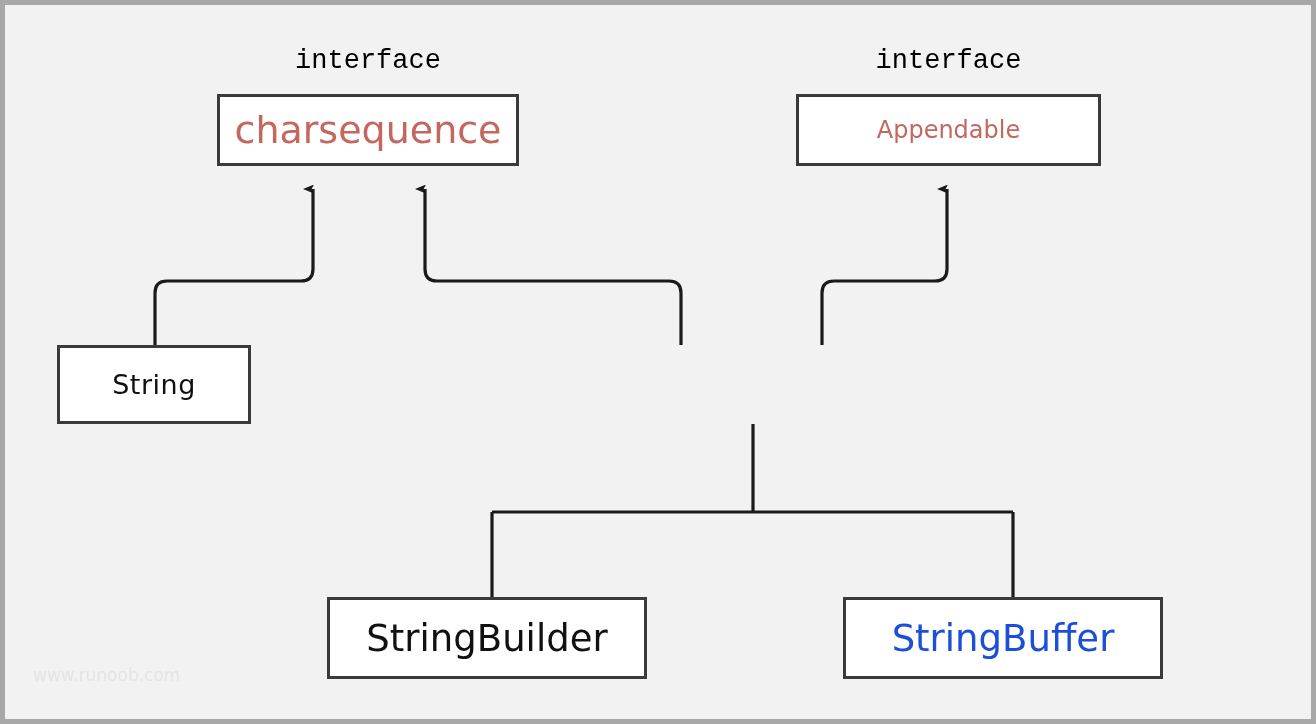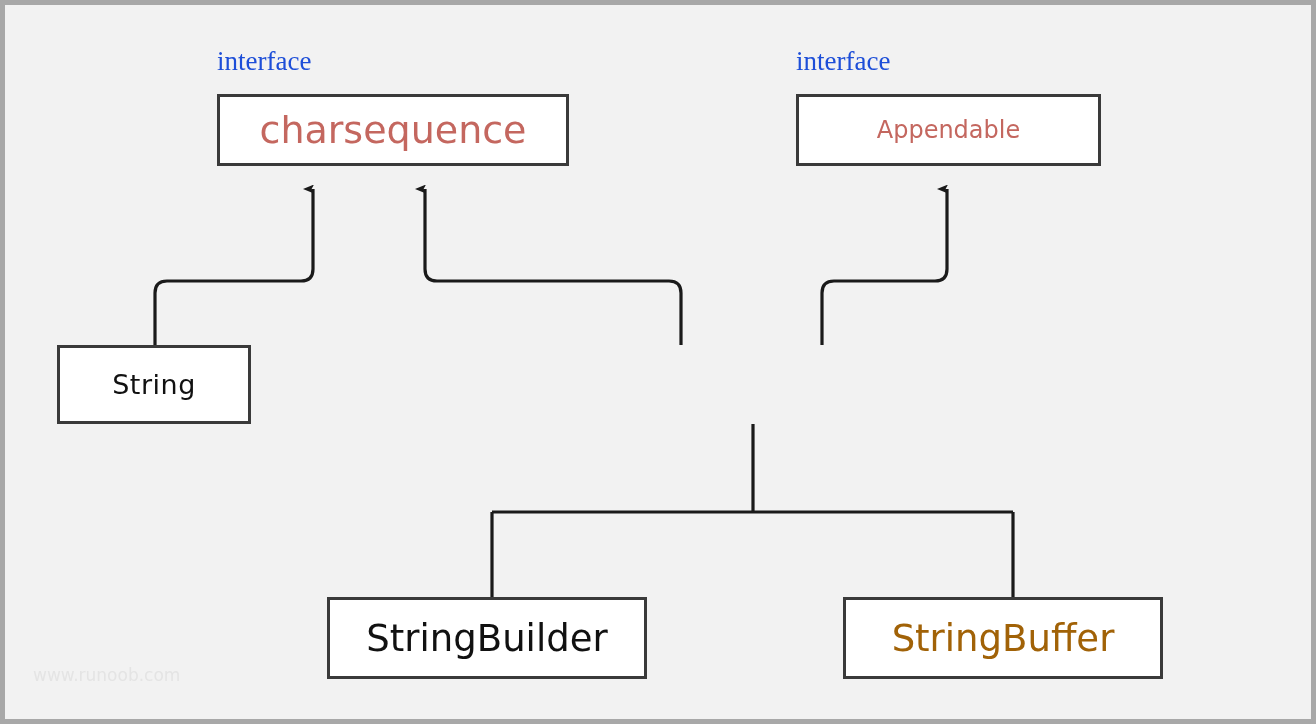--- a/index.html
+++ b/index.html
@@ -38,29 +38,30 @@
     text-align: center;
     line-height: 1;
     z-index: 2;
   }
   .node-label {
     display: block;
     white-space: nowrap;
   }
   .stereotype {
     position: absolute;
+    text-align: center;
     white-space: nowrap;
-    font-family: Liberation Serif, serif;
+    font-family: Liberation Mono, monospace;
     font-size: 27px;
-    color: #1d4ed8;
+    color: #000000;
     z-index: 2;
   }
   
   #node-charsequence {
-    left: 212px; top: 89px; width: 352px; height: 72px; text-align: right;
+    left: 212px; top: 89px; width: 302px; height: 72px; text-align: right;
   }
   #node-charsequence .node-label {
     font-size: 38px;
     color: #c4675f;
   }
   #node-appendable {
     left: 791px; top: 89px; width: 305px; height: 72px;
   }
   #node-appendable .node-label {
     font-size: 24px;
@@ -90,21 +91,21 @@
   }
   #node-stringbuilder .node-label {
     font-size: 37px;
     color: #111111;
   }
   #node-stringbuffer {
     left: 838px; top: 592px; width: 320px; height: 82px;
   }
   #node-stringbuffer .node-label {
     font-size: 37px;
-    color: #a16207;
+    color: #1d4ed8;
   }
 
   
   #watermark {
     position: absolute;
     left: 28px;
     top: 660px;
     font-size: 17px;
     color: #e4e4e4;
     font-family: "DejaVu Sans", sans-serif;

